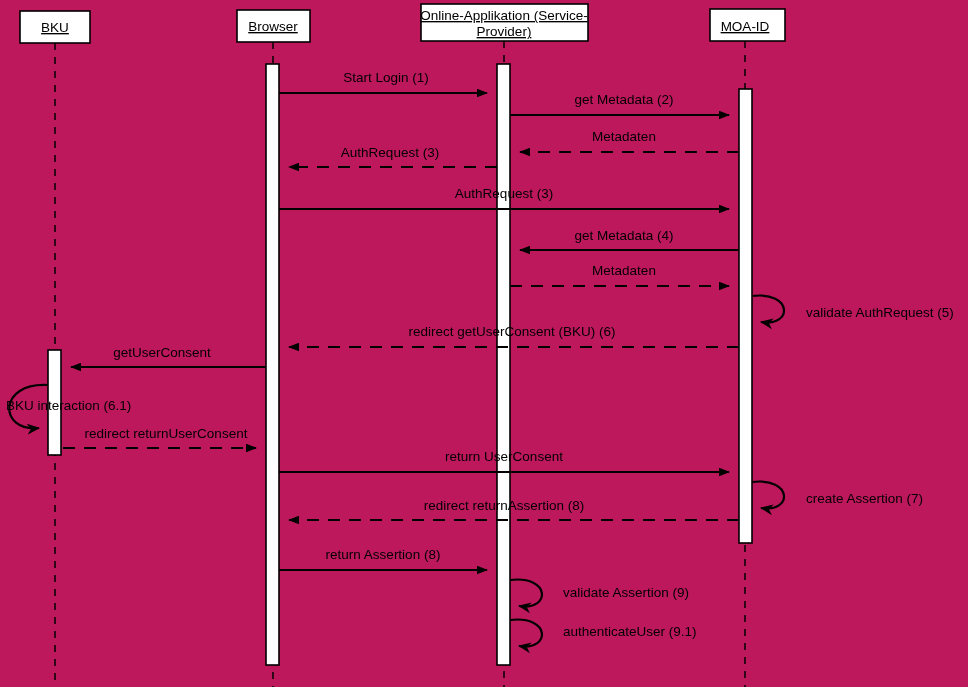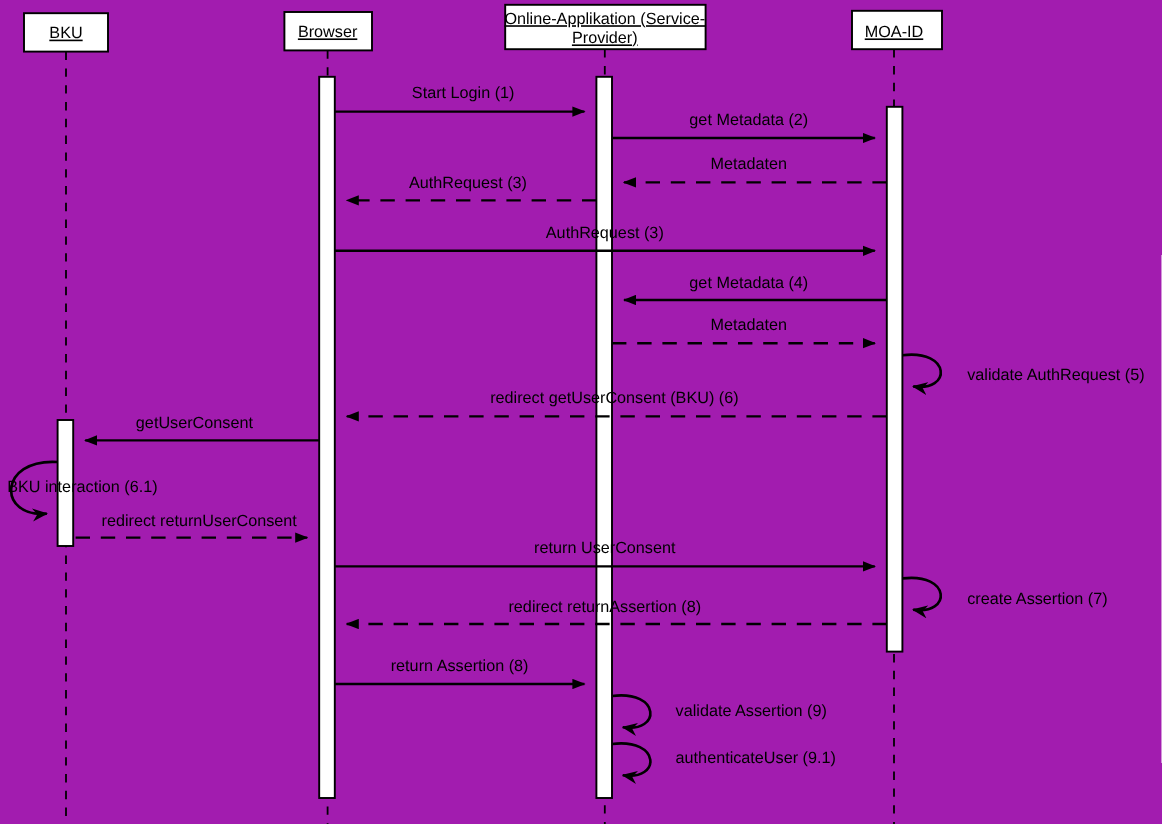--- a/index.html
+++ b/index.html
@@ -9,21 +9,21 @@
     background: #ffffff;
   }
   body {
     font-family: "Liberation Sans", sans-serif;
     color: #000000;
   }
   #diagram-root {
     position: relative;
     width: 968px;
     height: 687px;
-    background: #a21caf;
+    background: #be185d;
     overflow: hidden;
   }
   #diagram-svg {
     position: absolute;
     top: 0;
     left: 0;
     width: 968px;
     height: 687px;
   }
   .lifeline-label {

